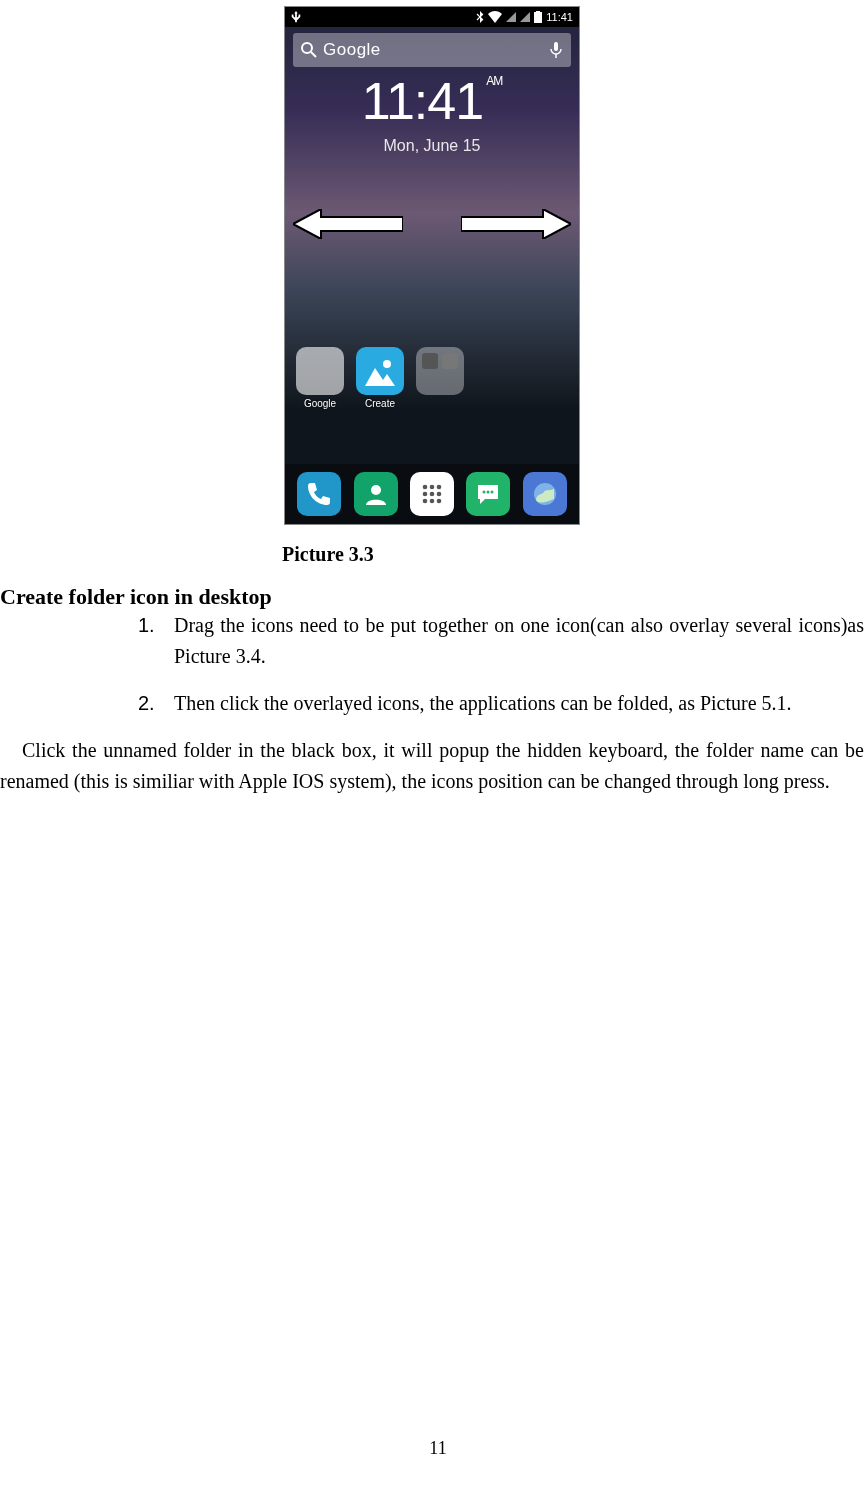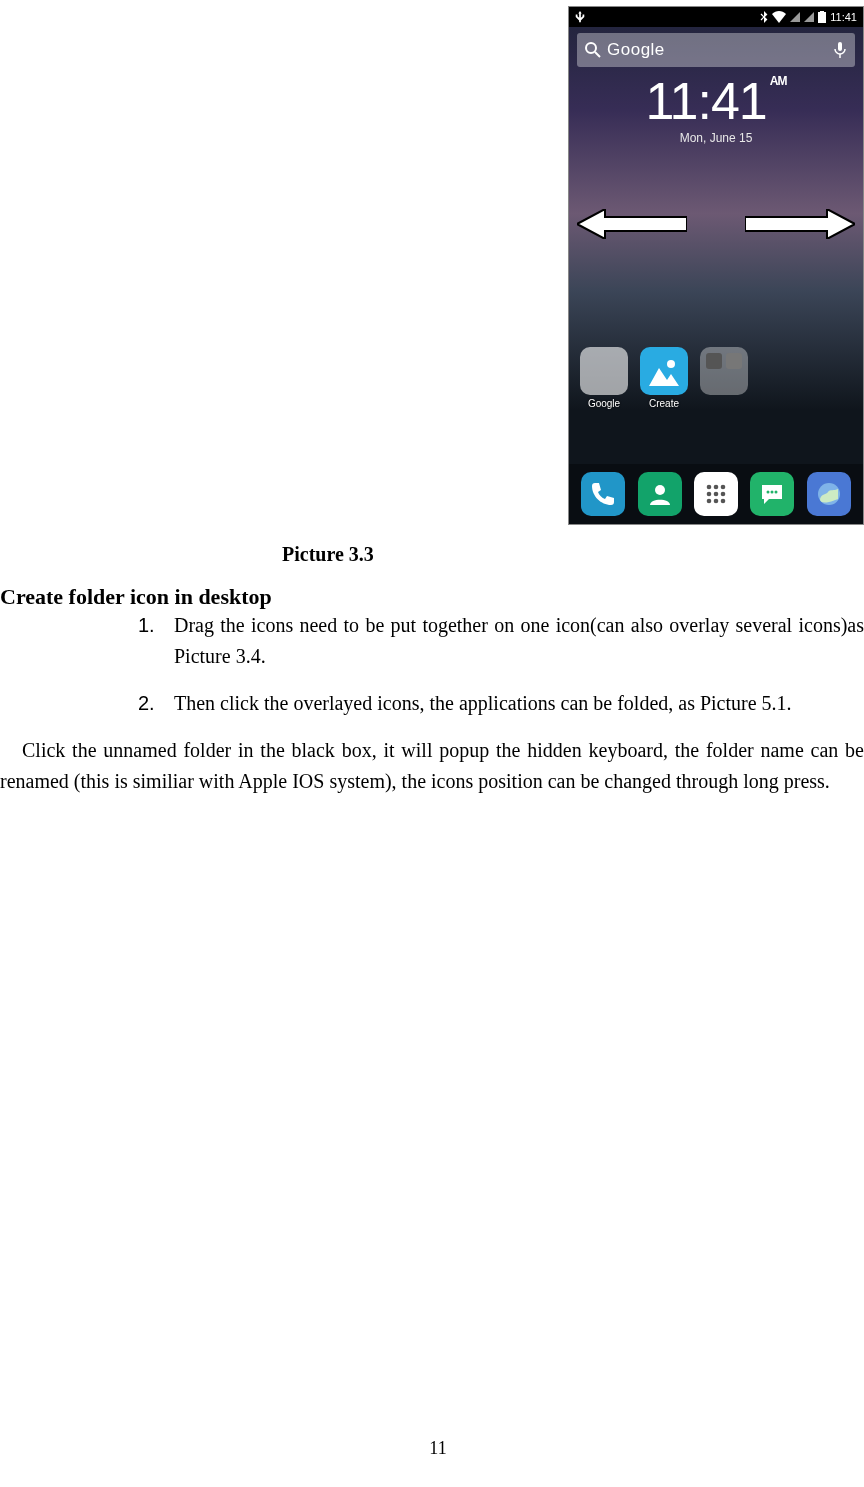--- a/index.html
+++ b/index.html
@@ -11,21 +11,21 @@
     color: #000;
     background: #fff;
     position: relative;
   }
   .page {
     padding: 0;
   }
   .phone-wrap {
     width: 100%;
     display: flex;
-    justify-content: flex-end;
+    justify-content: center;
     padding-top: 6px;
   }
   
   .phone {
     width: 296px;
     height: 519px;
     border: 1px solid #888;
     position: relative;
     overflow: hidden;
     
@@ -70,22 +70,22 @@
     text-align: center;
     margin-top: 8px;
     font-family: sans-serif;
   }
   .clock .time {
     font-size: 52px;
     font-weight: 200;
     line-height: 1;
     letter-spacing: -1px;
   }
-  .clock .time .ampm { font-size: 12px; vertical-align: top; margin-left: 3px; font-weight: bold; }
-  .clock .date { font-size: 12px; margin-top: 4px; color: #e8e8e8; }
+  .clock .time .ampm { font-size: 12px; vertical-align: top; margin-left: 3px; }
+  .clock .date { font-size: 16px; margin-top: 10px; color: #e8e8e8; }
   
   .arrows {
     position: absolute;
     top: 202px;
     left: 0; right: 0;
     display: flex;
     justify-content: space-between;
     padding: 0 8px;
   }
   .arrow {

